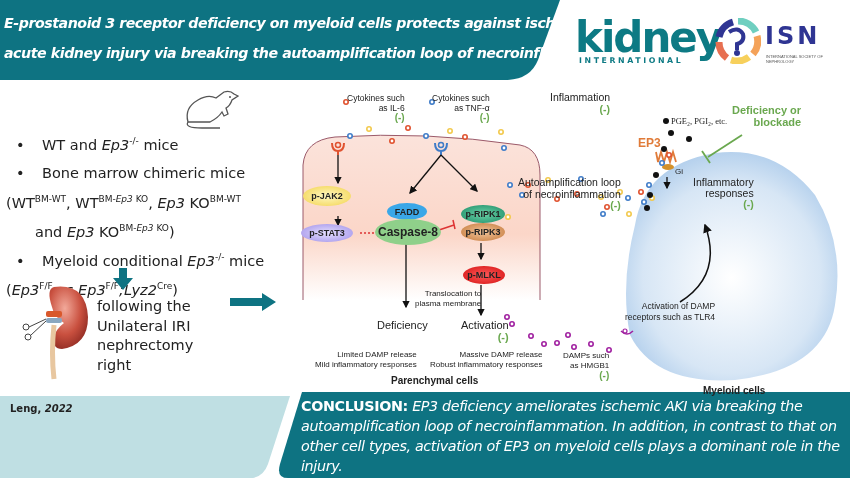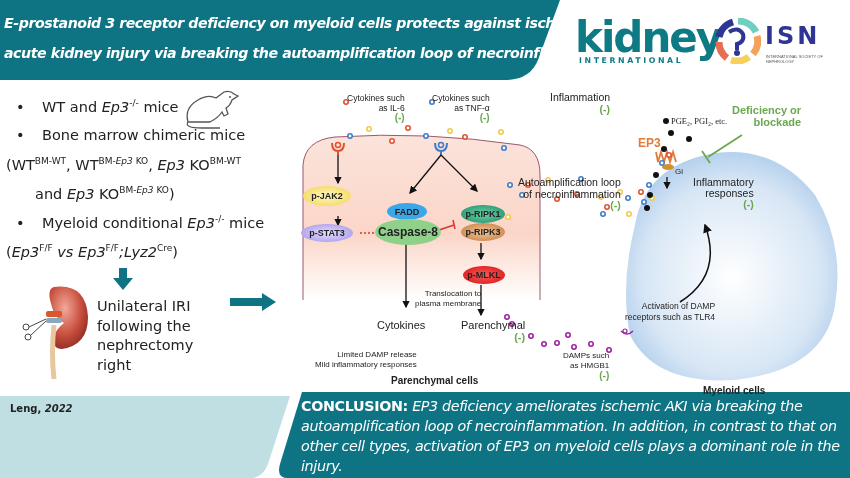--- a/index.html
+++ b/index.html
@@ -7,21 +7,21 @@
   .title-banner{position:absolute;left:0;top:0;width:560px;height:80px;}
   .title-banner svg{position:absolute;left:0;top:0;}
   .title-text{position:absolute;left:4px;top:8px;color:#fff;font-style:italic;font-weight:bold;font-size:14.2px;line-height:30px;font-family:"DejaVu Sans",sans-serif;letter-spacing:-0.45px;white-space:nowrap;}
   .logo-kidney{position:absolute;left:575px;top:16px;}
   .logo-kidney .word{font-family:"DejaVu Sans",sans-serif;font-weight:bold;font-size:42px;color:#0d7a84;letter-spacing:-2px;line-height:44px;}
   .logo-kidney .sub{font-family:"DejaVu Sans",sans-serif;font-weight:bold;font-size:7.8px;color:#0d7a84;letter-spacing:2.6px;margin-top:-4px;margin-left:4px;}
   .logo-isn{position:absolute;left:715px;top:18px;}
   .isn-text{position:absolute;left:50px;top:4px;font-family:"DejaVu Sans",sans-serif;font-weight:bold;font-size:24px;color:#2f3593;letter-spacing:3px;}
   .isn-sub{position:absolute;left:51px;top:36px;font-size:4px;color:#555;line-height:5px;width:60px;}
   .left-panel{position:absolute;left:8px;top:88px;width:285px;font-family:"DejaVu Sans",sans-serif;font-size:14.5px;color:#222;}
-  .lp-line{position:absolute;white-space:nowrap;}
+  .lp-line{position:absolute;white-space:nowrap;margin-top:38px;}
   .lp-line sup{font-size:9px;}
   .bullet{display:inline-block;width:26px;}
   .mouse{position:absolute;left:180px;top:88px;}
   .down-arrow{position:absolute;left:113px;top:268px;}
   .kidney-img{position:absolute;left:18px;top:283px;}
   .iri-text{position:absolute;left:97px;top:297px;font-family:"DejaVu Sans",sans-serif;font-size:14.5px;color:#222;line-height:19.5px;}
   .right-arrow{position:absolute;left:230px;top:293px;}
   .footer-band{position:absolute;left:0;top:396px;width:300px;height:82px;}
   .author{position:absolute;left:10px;top:403px;font-size:10px;font-weight:bold;color:#222;font-family:"DejaVu Sans",sans-serif;}
   .conclusion-box{position:absolute;left:278px;top:392px;width:572px;height:86px;}
@@ -107,22 +107,22 @@
   <path d="M36,4 Q68,0 70,34 Q70,62 44,66 Q34,66 36,54 Q38,46 46,40 Q36,34 34,24 Q28,6 36,4 Z" fill="url(#kg)"></path>
   <rect x="28" y="28" width="16" height="6" rx="2" fill="#d9582b"></rect>
   <rect x="28" y="35" width="16" height="5" rx="2" fill="#8aa7c0"></rect>
   <path d="M36,42 Q33,70 36,96" stroke="#e8c7a0" stroke-width="5" fill="none"></path>
   <circle cx="8" cy="44" r="3" fill="none" stroke="#444" stroke-width="1"></circle>
   <circle cx="10" cy="54" r="3" fill="none" stroke="#444" stroke-width="1"></circle>
   <path d="M11,44 L28,36 M13,52 L28,38" stroke="#444" stroke-width="1"></path>
 </svg>
 
 <div class="iri-text">
+  <div>following the</div>
   <div>Unilateral IRI</div>
-  <div>following the</div>
   <div>nephrectomy</div>
   <div>right</div>
 </div>
 
 <svg class="right-arrow" width="46" height="18">
   <path d="M0,5 H32 V0 L46,9 L32,18 V13 H0 Z" fill="#0e7382"></path>
 </svg>
 
 <svg class="footer-band" width="300" height="82">
   <path d="M0,0 L290,0 L268,68 Q263,82 250,82 L0,82 Z" fill="#bfdfe3"></path>
@@ -280,28 +280,32 @@
   <div class="pill" style="left:92px;top:118px;width:40px;height:17px;background:#3aa7e8;">FADD</div>
   <div class="pill" style="left:80px;top:134px;width:66px;height:26px;background:#8fd08a;font-size:12px;">Caspase-8</div>
   <div class="pill" style="left:166px;top:120px;width:44px;height:18px;background:radial-gradient(#6cd3a9,#1a8a64);">p-RIPK1</div>
   <div class="pill" style="left:166px;top:138px;width:44px;height:18px;background:radial-gradient(#f2c49a,#c4783a);">p-RIPK3</div>
   <div class="pill" style="left:168px;top:181px;width:42px;height:18px;background:radial-gradient(#ff5a5a,#d20f0f);">p-MLKL</div>
 
   <div class="dlabel" style="left:120px;top:204px;font-size:8px;line-height:10px;">
     <div>Translocation to</div>
     <div>plasma membrane</div>
   </div>
-  <div class="dlabel" style="left:82px;top:234px;font-size:11px;">Cytokines</div>
+  <div class="dlabel" style="left:82px;top:234px;font-size:11px;">Deficiency</div>
   <div class="dlabel" style="left:166px;top:234px;font-size:11px;line-height:12px;">
-    <div>Parenchymal</div>
+    <div>Activation</div>
     <div class="neg">(-)</div>
   </div>
   <div class="dlabel" style="left:20px;top:265px;font-size:8px;line-height:10px;">
     <div>Limited DAMP release</div>
     <div>Mild inflammatory responses</div>
+  </div>
+  <div class="dlabel" style="left:135px;top:265px;font-size:8px;line-height:10px;">
+    <div>Massive DAMP release</div>
+    <div>Robust inflammatory responses</div>
   </div>
   <div class="dlabel" style="left:268px;top:266px;font-size:8px;line-height:10px;">
     <div>DAMPs such</div>
     <div>as HMGB1</div>
     <div class="neg" style="font-size:10px;">(-)</div>
   </div>
   <div class="dlabel" style="left:330px;top:216px;font-size:8.5px;line-height:10.5px;">
     <div>Activation of DAMP</div>
     <div>receptors such as TLR4</div>
   </div>

